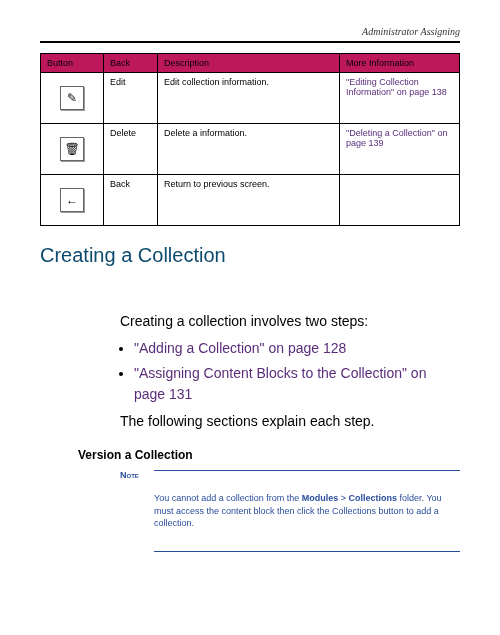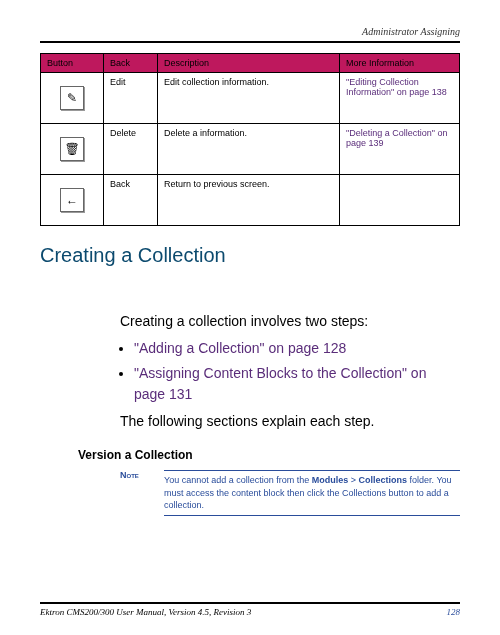--- a/index.html
+++ b/index.html
@@ -99,36 +99,35 @@
   }
   h3.subsection {
     font-size: 12px;
     font-weight: bold;
     margin: 16px 0 8px 38px;
   }
   .note-block {
     margin-left: 80px;
     display: flex;
     align-items: flex-start;
-    gap: 10px;
   }
   .note-label {
     font-size: 9px;
     color: #2a4d9b;
     font-variant: small-caps;
     font-weight: bold;
     width: 34px;
     flex-shrink: 0;
   }
   .note-text {
     font-size: 9px;
     color: #2a4d9b;
     border-top: 1px solid #2a4d9b;
     border-bottom: 1px solid #2a4d9b;
-    padding: 3px 0;
+    padding: 21px 0;
     line-height: 1.4;
     flex: 1;
   }
   .footer {
     position: absolute;
     bottom: 18px;
     left: 40px;
     right: 40px;
   }
   .footer-rule {
@@ -216,20 +215,13 @@
   <h3 class="subsection">Version a Collection</h3>
 
   <div class="note-block">
     <div class="note-label">Note</div>
     <div class="note-text">
       <span>You cannot add a collection from the </span><b>Modules</b><span> &gt; </span><b>Collections</b><span> folder. You must access the content block then click the Collections button to add a collection.</span>
     </div>
   </div>
 
 
-  <div class="footer">
-    <hr class="footer-rule">
-    <div class="footer-row">
-      <span>Ektron CMS200/300 User Manual, Version 4.5, Revision 3</span>
-      <span class="page-num">128</span>
-    </div>
-  </div>
 </div>
 
 </body></html>

